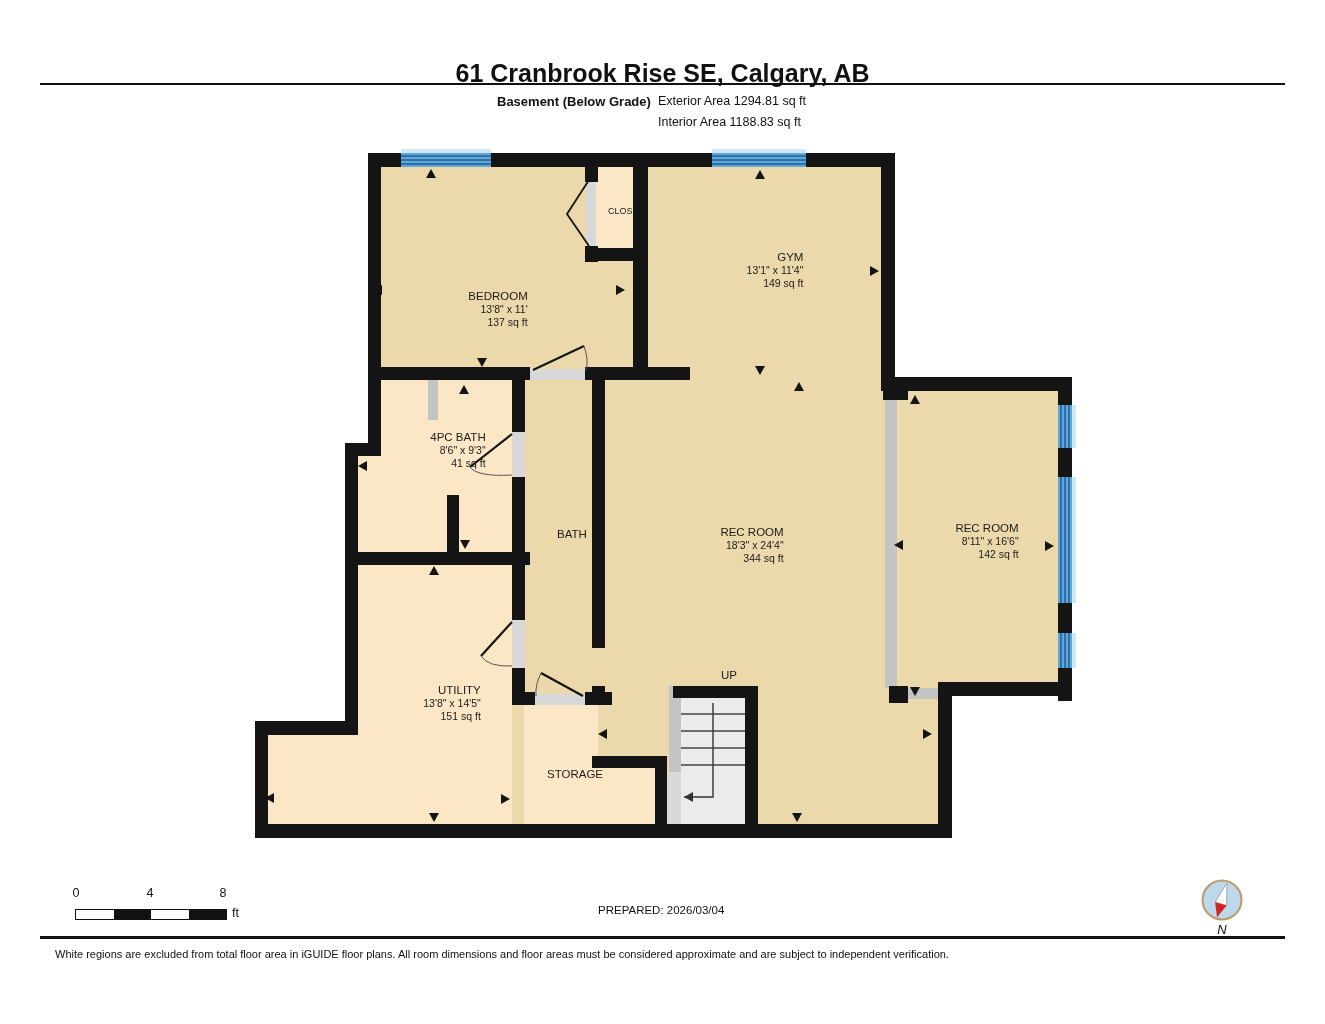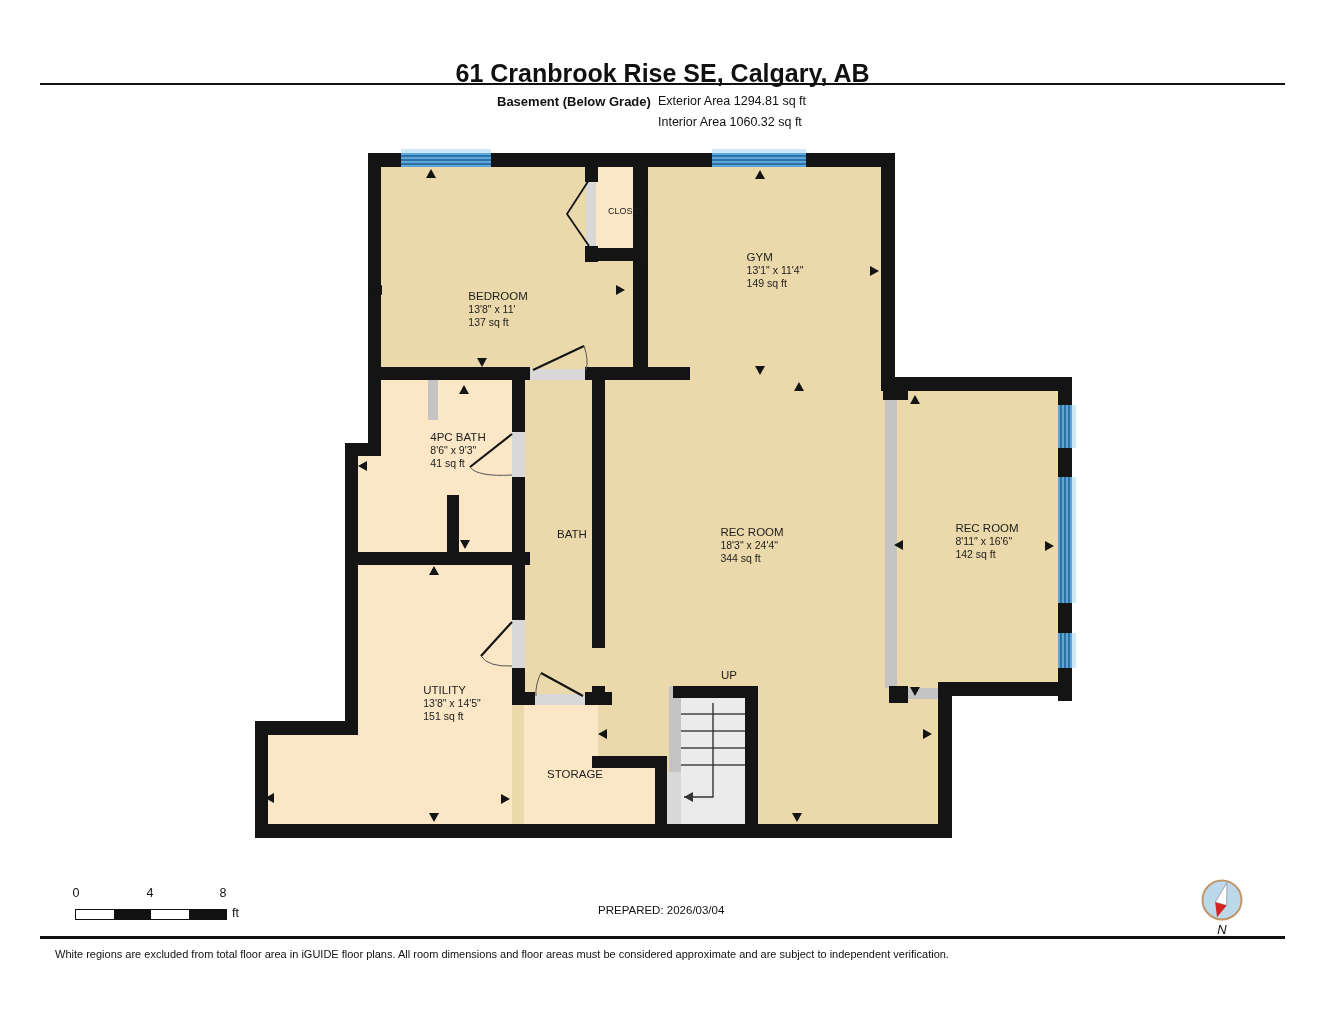--- a/index.html
+++ b/index.html
@@ -21,21 +21,21 @@
   .win-h{position:absolute;background:repeating-linear-gradient(to bottom,#5ea8d8 0 2.5px,#2f70a8 2.5px 4px);}
   .win-v{position:absolute;background:repeating-linear-gradient(to right,#5ea8d8 0 2.5px,#2f70a8 2.5px 4px);}
   .win-pale{position:absolute;background:#cfe8f7;}
   
   .a-up,.a-dn,.a-lf,.a-rt{position:absolute;width:0;height:0;}
   .a-up{border-left:5px solid transparent;border-right:5px solid transparent;border-bottom:9px solid #141414;}
   .a-dn{border-left:5px solid transparent;border-right:5px solid transparent;border-top:9px solid #141414;}
   .a-lf{border-top:5px solid transparent;border-bottom:5px solid transparent;border-right:9px solid #141414;}
   .a-rt{border-top:5px solid transparent;border-bottom:5px solid transparent;border-left:9px solid #141414;}
   
-  .room-label{position:absolute;transform:translateX(-50%);text-align:left;color:#1c1c1c;white-space:nowrap;padding-left:24px;}
+  .room-label{position:absolute;transform:translateX(-50%);text-align:right;color:#1c1c1c;white-space:nowrap;padding-left:24px;}
   .room-name{font-size:11.5px;line-height:13px;}
   .room-dims,.room-area{font-size:10.5px;line-height:13px;}
   .small-label{font-size:9px;}
   .hdr-title{position:absolute;left:0;top:46px;width:100%;text-align:center;font-size:25px;font-weight:bold;margin-top:13px;}
   .rule{position:absolute;left:40px;width:1245px;background:#111;}
   .hdr-floor{position:absolute;left:497px;top:94px;font-size:13px;font-weight:bold;}
   .hdr-area{position:absolute;left:658px;font-size:12.5px;}
   .scale-num{position:absolute;font-size:12.5px;width:14px;text-align:center;}
   .scale-unit{position:absolute;font-size:12.5px;}
   .scalebar{position:absolute;left:75px;top:909px;width:150px;height:9px;border:1px solid #111;display:flex;}
@@ -45,21 +45,21 @@
   .north{position:absolute;left:1208px;top:922px;width:28px;text-align:center;font-size:13px;font-style:italic;}
   svg.overlay{position:absolute;left:0;top:0;pointer-events:none;}
 </style>
 </head>
 <body>
 
 <div class="hdr-title">61 Cranbrook Rise SE, Calgary, AB</div>
 <div class="rule" style="top:83px;height:2px;"></div>
 <div class="hdr-floor">Basement (Below Grade)</div>
 <div class="hdr-area" style="top:94px;">Exterior Area 1294.81 sq ft</div>
-<div class="hdr-area" style="top:115px;">Interior Area 1060.32 sq ft</div>
+<div class="hdr-area" style="top:115px;">Interior Area 1188.83 sq ft</div>
 
 <div class="ft" style="left:374px;top:160px;width:514px;height:670px;"></div>
 <div class="ft" style="left:888px;top:384px;width:176px;height:304px;"></div>
 <div class="ft" style="left:888px;top:688px;width:57px;height:140px;"></div>
 <div class="ft" style="left:262px;top:728px;width:112px;height:102px;"></div>
 <div class="fp" style="left:592px;top:160px;width:48px;height:95px;"></div>
 <div class="fp" style="left:374px;top:374px;width:138px;height:184px;"></div>
 <div class="fp" style="left:352px;top:455px;width:22px;height:103px;"></div>
 <div class="fp" style="left:352px;top:558px;width:160px;height:170px;"></div>
 <div class="fp" style="left:262px;top:728px;width:250px;height:100px;"></div>

